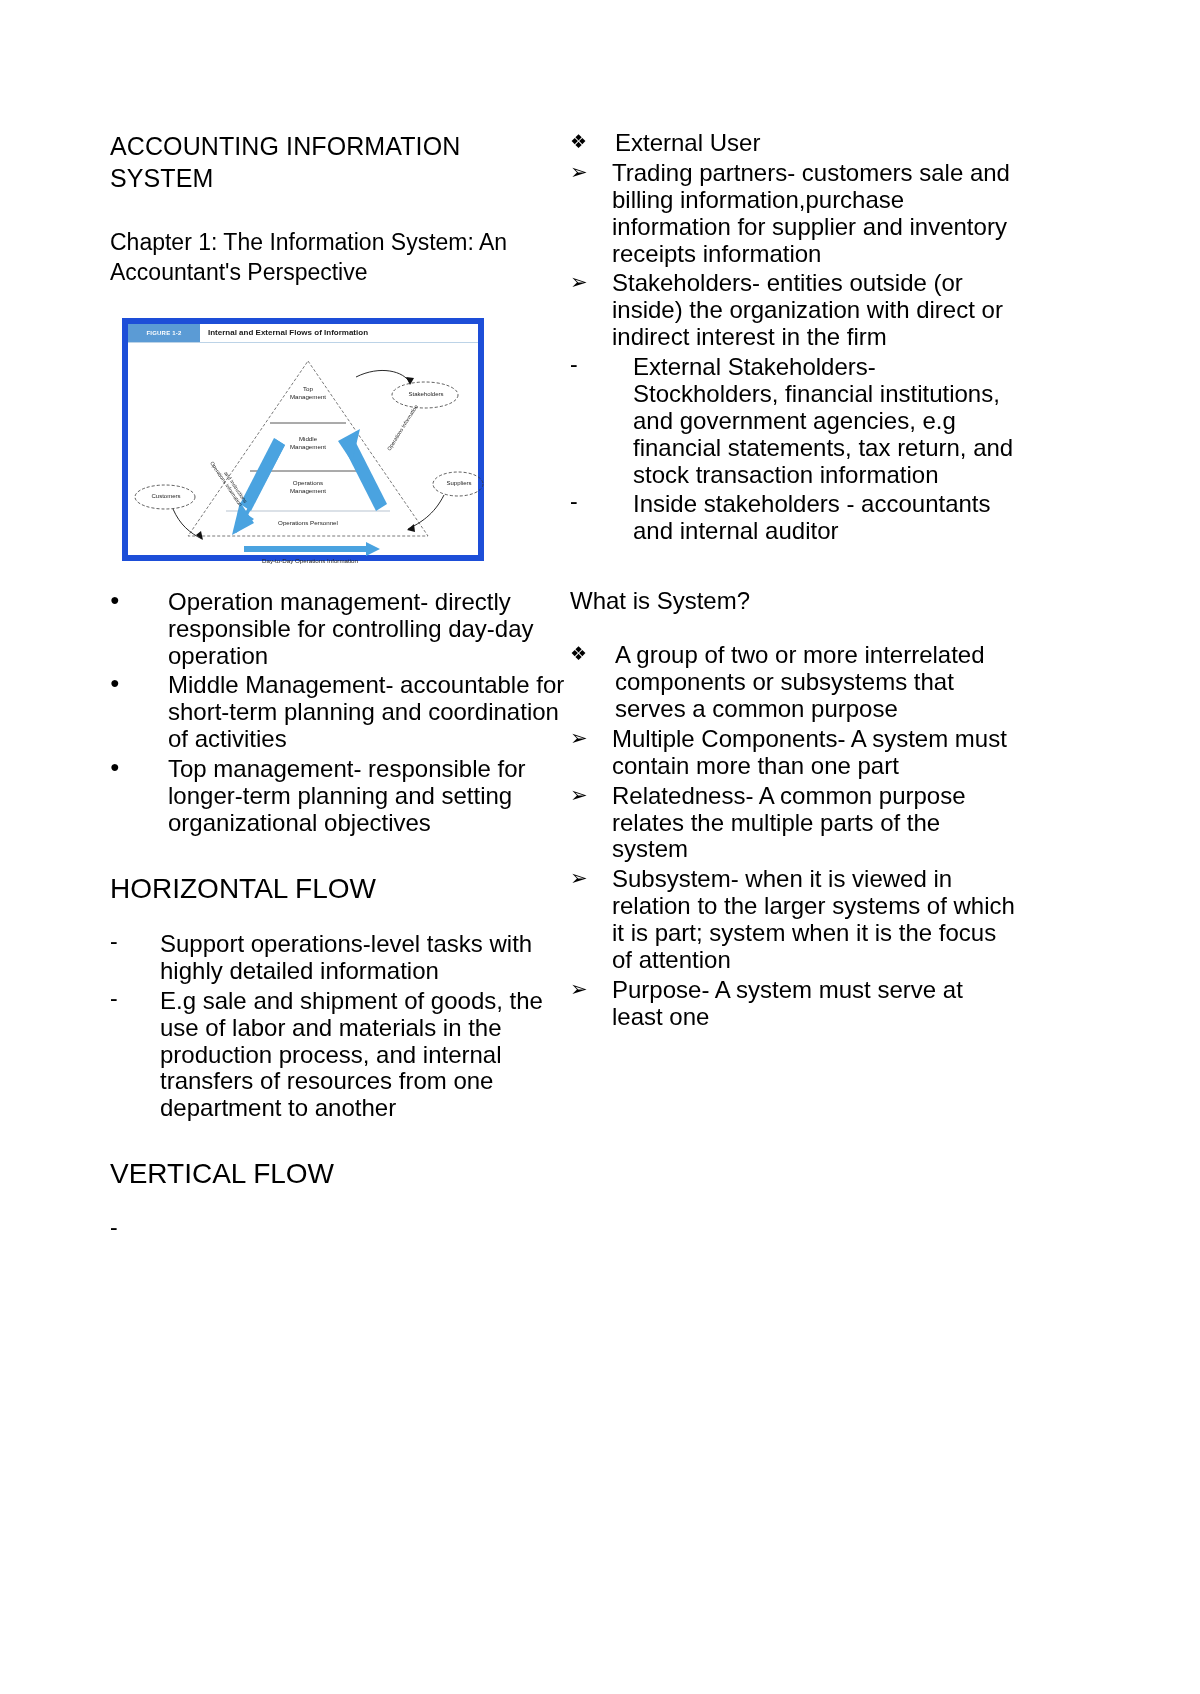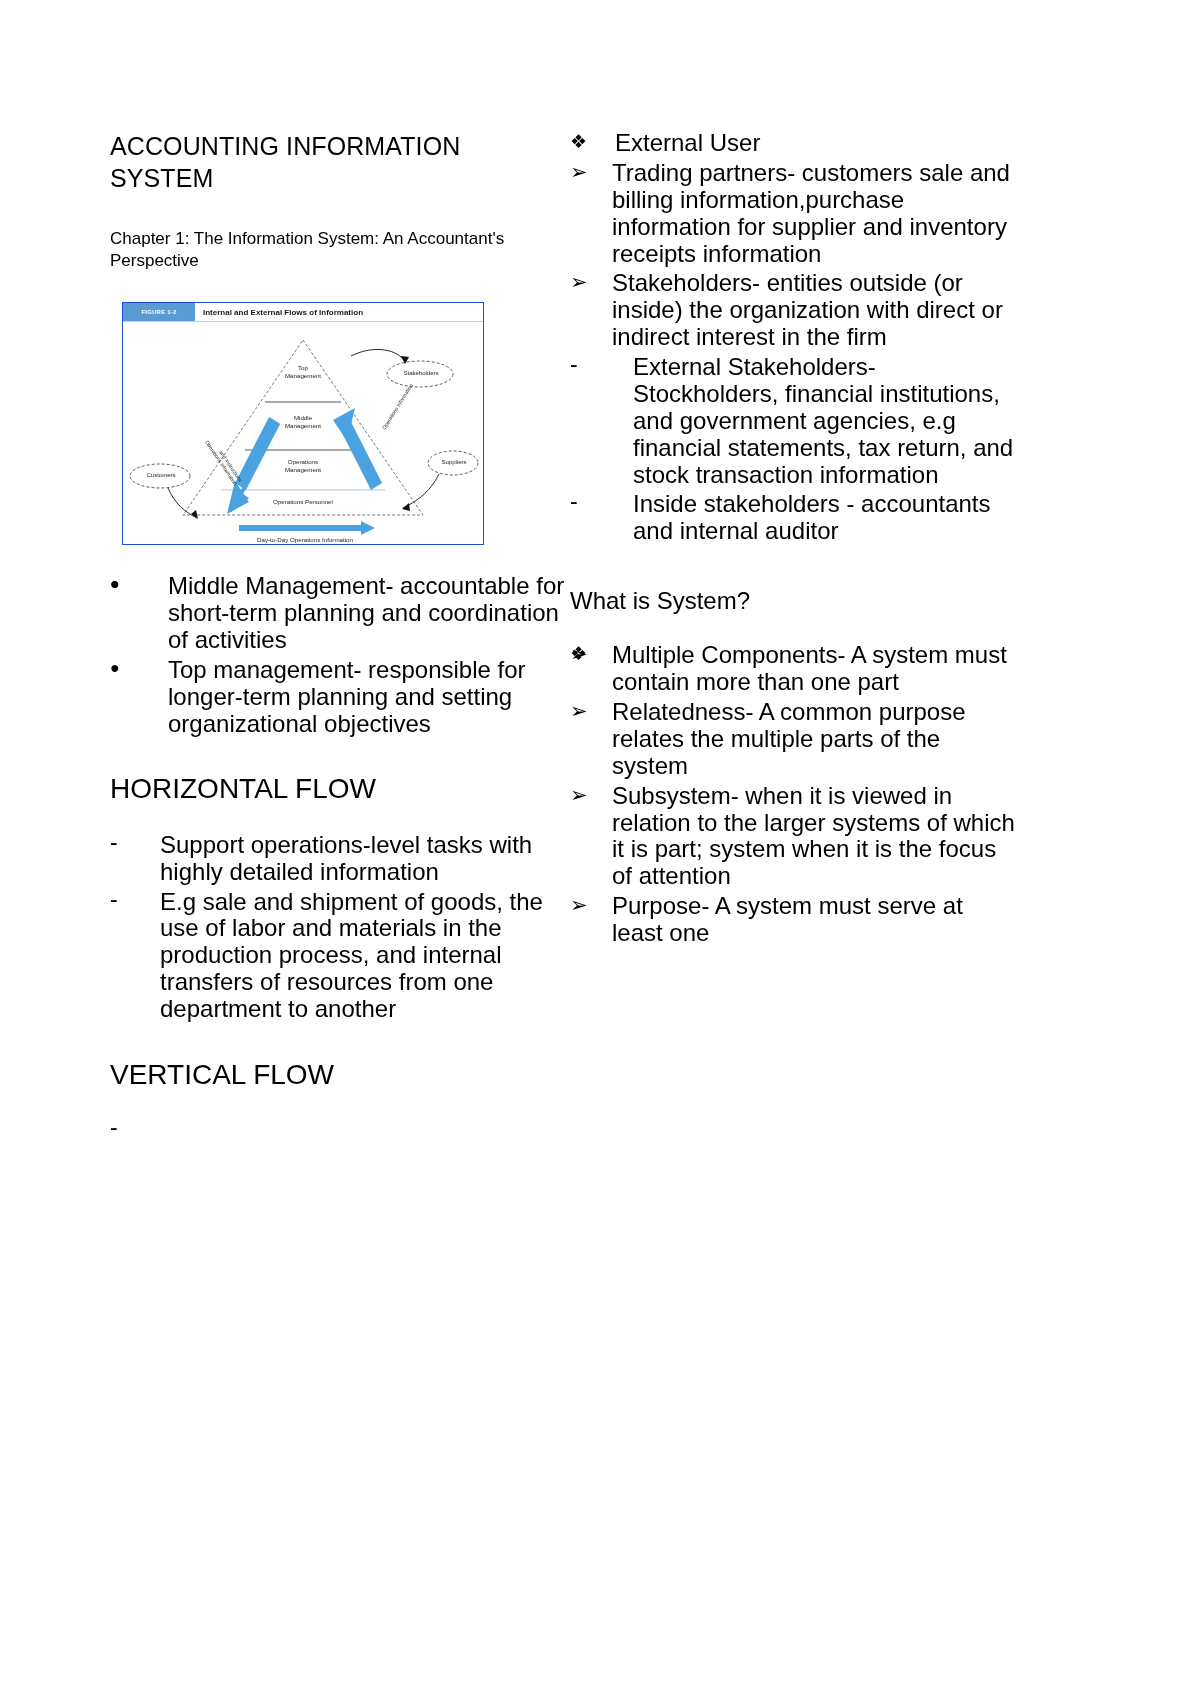--- a/index.html
+++ b/index.html
@@ -40,21 +40,21 @@
 
   
   .doc-title {
     font-size: 25px;
     line-height: 1.28;
     letter-spacing: 0.1px;
     margin: 0 0 34px 0;
     font-weight: 400;
   }
   .chapter-title {
-    font-size: 17px;
+    font-size: 23px;
     line-height: 1.30;
     margin: 0 0 30px 0;
     font-weight: 400;
   }
   .section-head {
     font-size: 28px;
     line-height: 1.3;
     margin: 34px 0 24px 0;
     font-weight: 400;
   }
@@ -104,21 +104,21 @@
 
   
   .figure-wrap {
     margin: 0 0 28px 0;
     padding-left: 12px;
   }
   .figure {
     position: relative;
     width: 362px;
     height: 243px;
-    border: 1px solid #1d4ed8;
+    border: 6px solid #1d4ed8;
     background: #ffffff;
     box-sizing: border-box;
   }
   .fig-header {
     display: flex;
     align-items: stretch;
     height: 18px;
     border-bottom: 1px solid #bcd3e7;
   }
   .fig-tag {
@@ -229,20 +229,21 @@
             <div class="ellipse-lbl" style="left:270px; top:48px; width:56px;">Stakeholders</div>
             <div class="ellipse-lbl" style="left:308px; top:137px; width:46px;">Suppliers</div>
             <div class="ellipse-lbl" style="left:12px; top:150px; width:52px;">Customers</div>
           </div>
         </div>
       </div>
 
       <ul class="lvl">
         <li class="item l1">
           <span class="marker">●</span>
+          <span>Operation management- directly responsible for controlling day-day operation</span>
         </li>
         <li class="item l1">
           <span class="marker">●</span>
           <span>Middle Management- accountable for short-term planning and coordination of activities</span>
         </li>
         <li class="item l1">
           <span class="marker">●</span>
           <span>Top management- responsible for longer-term planning and setting organizational objectives</span>
         </li>
       </ul>
@@ -291,20 +292,21 @@
           <span class="marker">-</span>
           <span>Inside stakeholders - accountants and internal auditor</span>
         </li>
       </ul>
 
       <h3 class="question-head">What is System?</h3>
 
       <ul class="lvl">
         <li class="item l1d">
           <span class="marker">❖</span>
+          <span>A group of two or more interrelated components or subsystems that serves a common purpose</span>
         </li>
         <li class="item l2">
           <span class="marker">➢</span>
           <span>Multiple Components- A system must contain more than one part</span>
         </li>
         <li class="item l2">
           <span class="marker">➢</span>
           <span>Relatedness- A common purpose relates the multiple parts of the system</span>
         </li>
         <li class="item l2">

